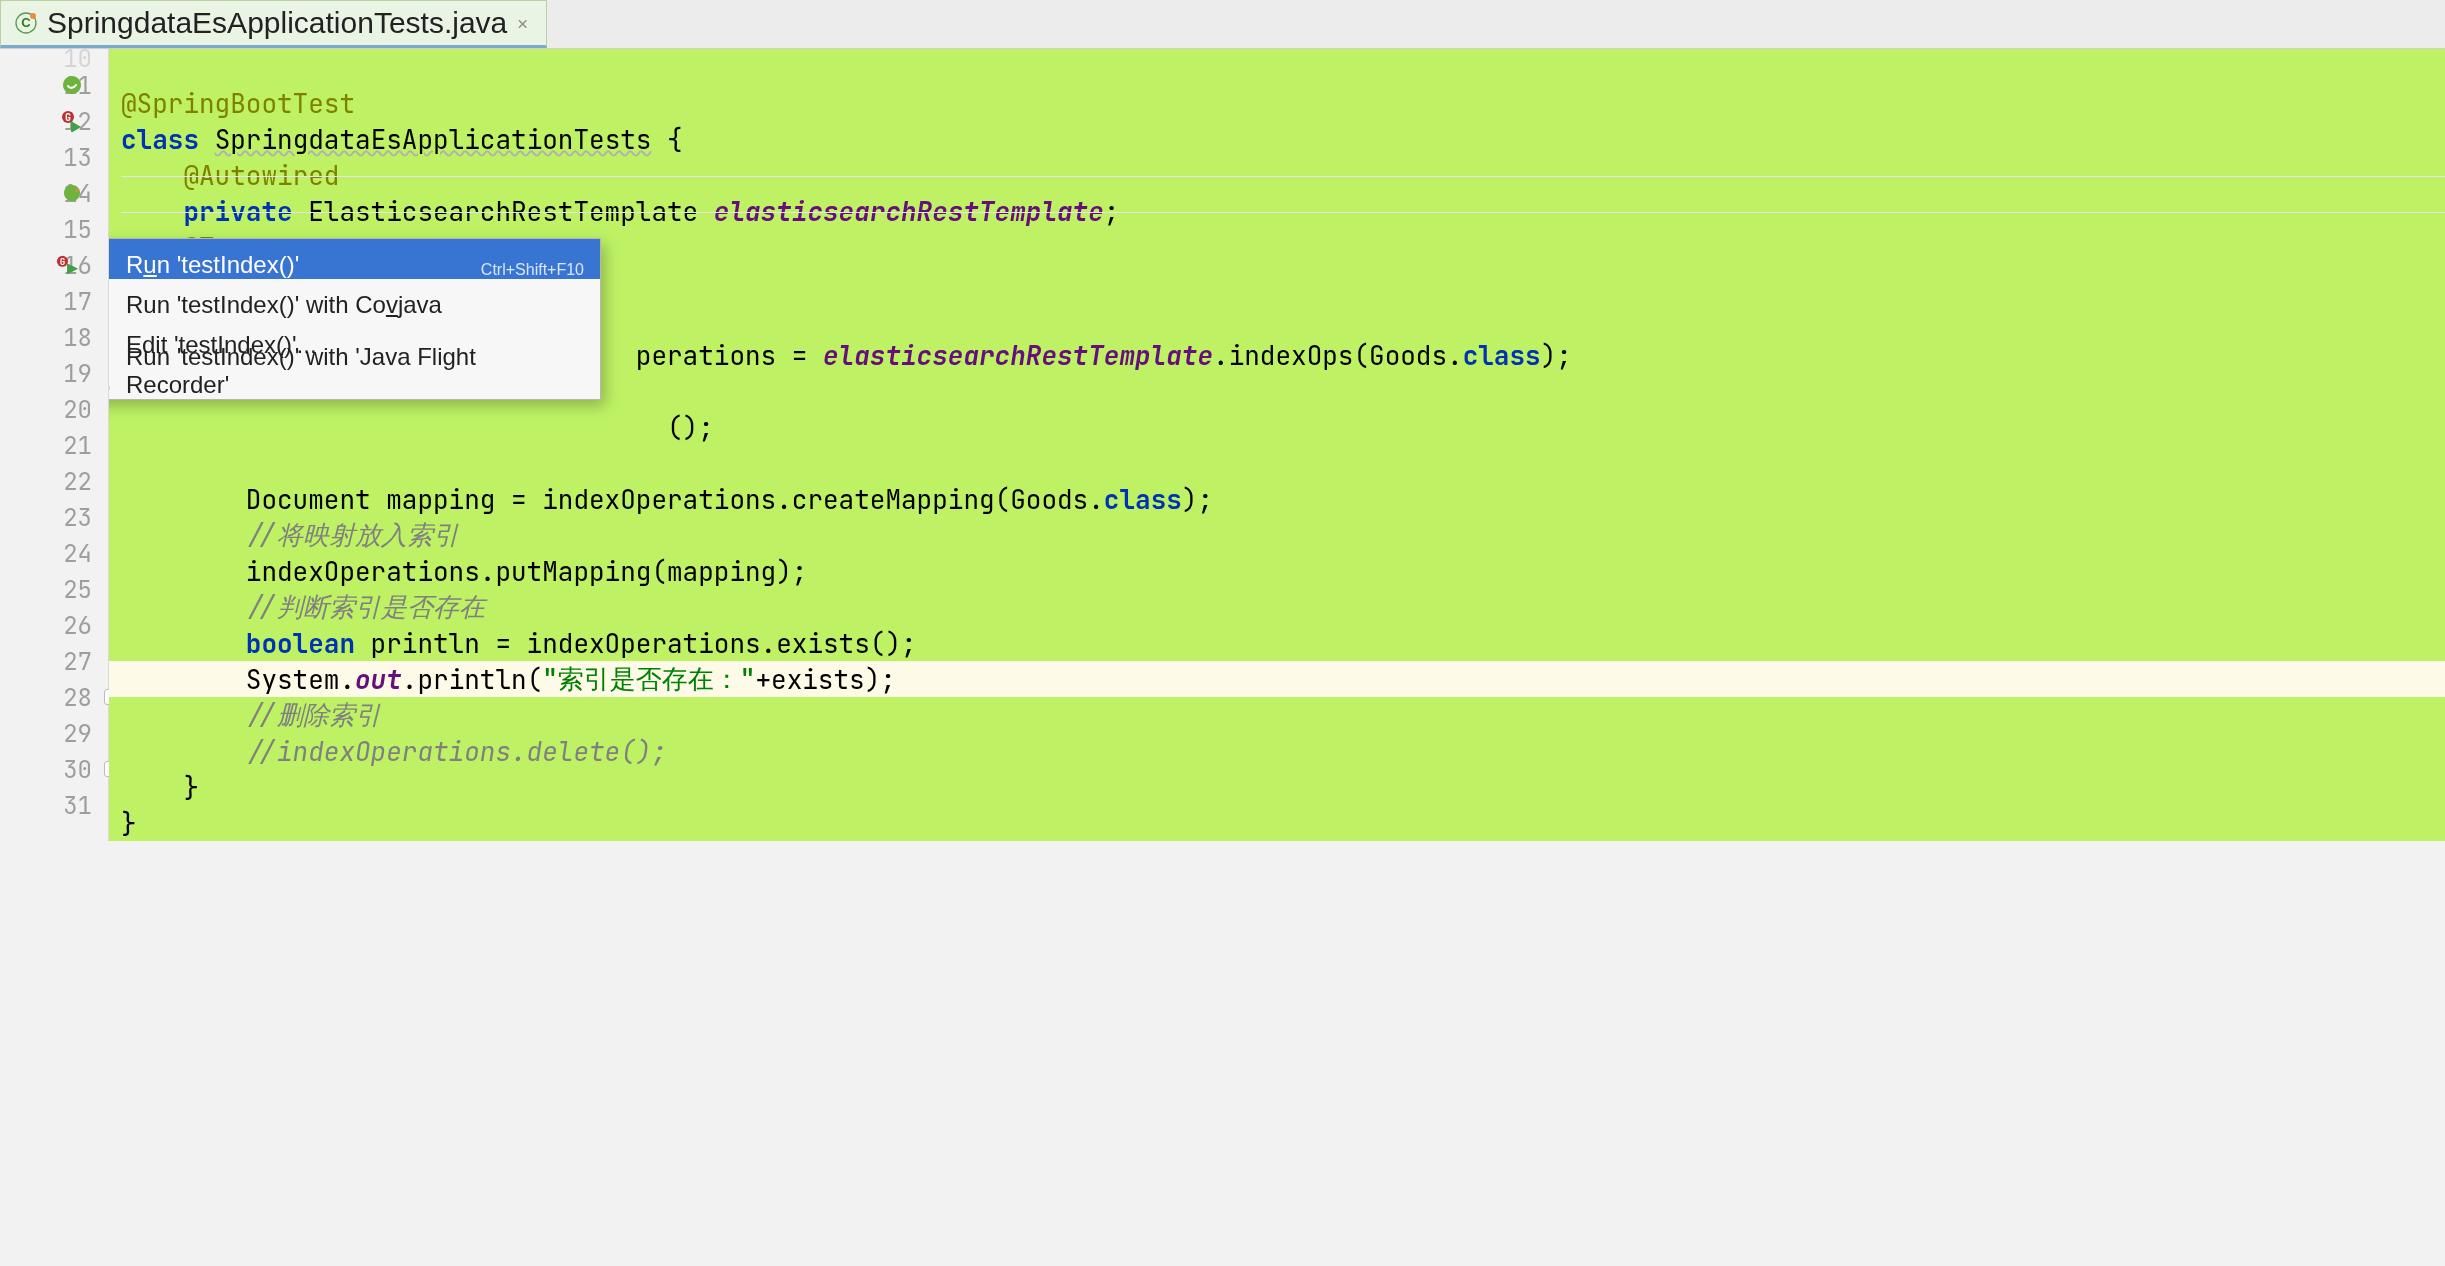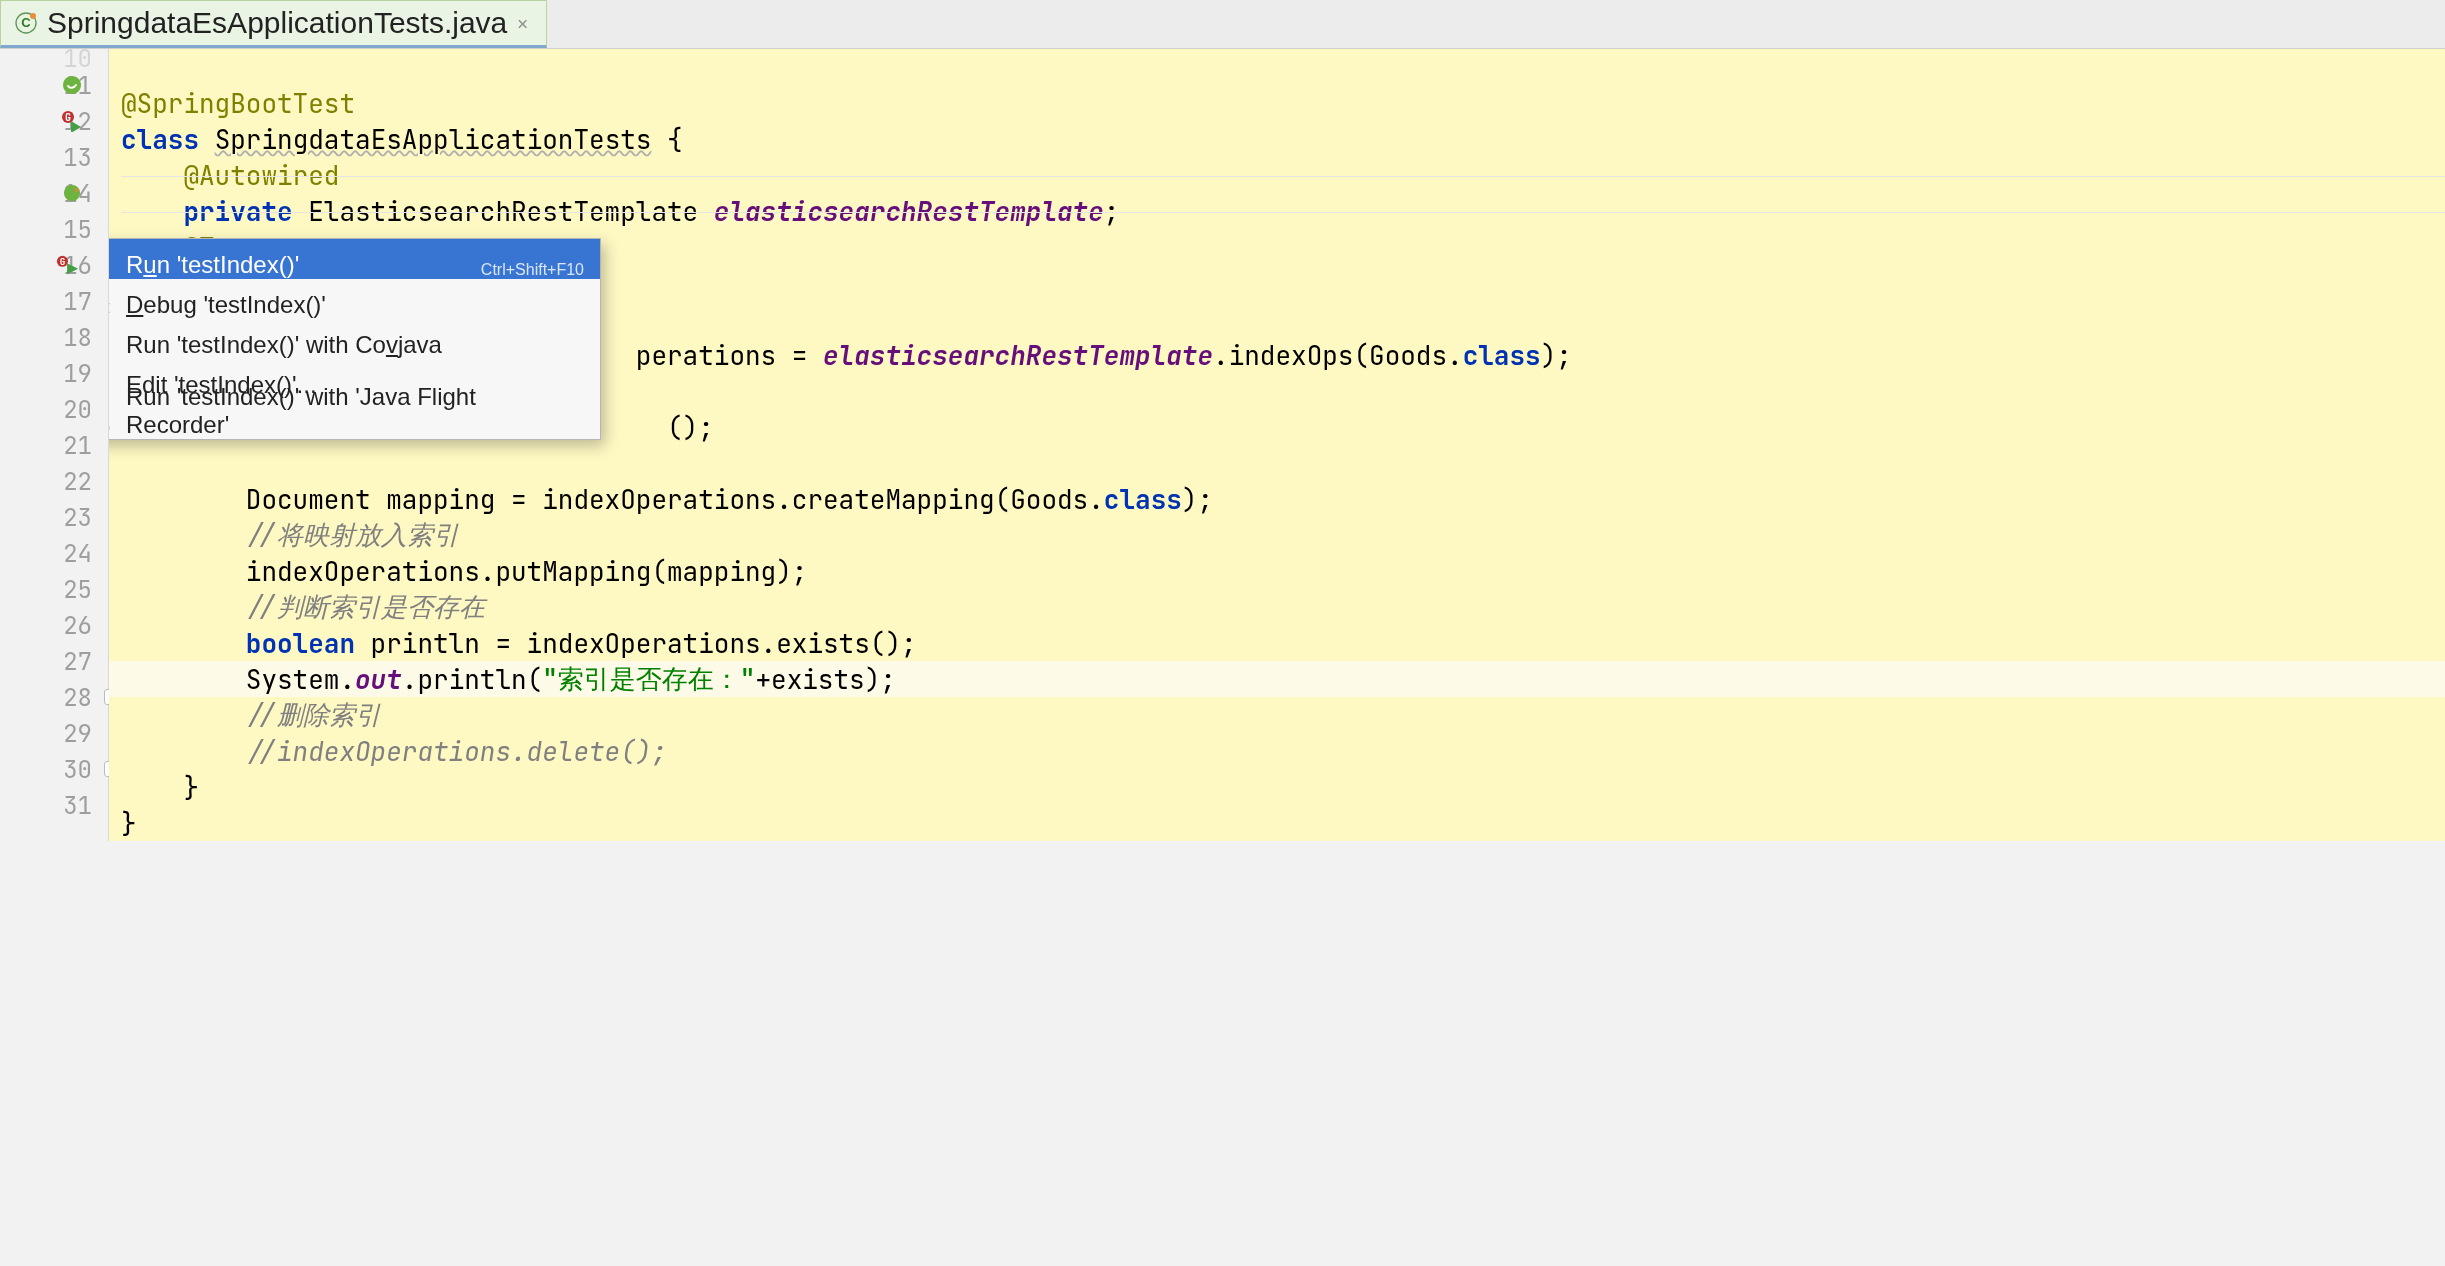--- a/index.html
+++ b/index.html
@@ -6,21 +6,21 @@
   .tab-bar{height:48px;background:#ececec;border-bottom:1px solid #cfcfcf;display:flex;align-items:flex-start;}
   .tab{display:flex;align-items:center;gap:10px;height:44px;padding:0 18px 0 14px;background:#eaf4e4;border:1px solid #b9d39e;border-bottom:3px solid #7fa8cf;position:relative;}
   .tab .fname{color:#222;font-size:30px;font-family:-apple-system,BlinkMacSystemFont,"Segoe UI",sans-serif;}
   .tab .close{color:#8f8f8f;font-size:18px;}
   .stage{display:flex;width:100%;background:#fff;}
   .gutter{background:#f2f2f2;border-right:1px solid #d9d9d9;width:108px;flex:0 0 108px;}
   .gline{display:flex;align-items:center;height:36px;justify-content:flex-end;padding-right:16px;position:relative;box-sizing:border-box;}
   .gline .ln{color:#9e9e9e;font-size:24px;min-width:36px;text-align:right;}
   .gline .ic{position:absolute;left:60px;width:24px;height:24px;display:flex;align-items:center;justify-content:center;}
   .fold{position:absolute;right:-12px;width:14px;height:14px;background:#fff;border:1px solid #bcbcbc;border-radius:3px;font-size:10px;color:#8a8a8a;display:flex;align-items:center;justify-content:center;line-height:1;}
-  .code{flex:1;background:#fef9c3;position:relative;overflow:hidden;}
+  .code{flex:1;background:#bef264;position:relative;overflow:hidden;}
   .cline{height:36px;display:flex;align-items:center;white-space:pre;padding-left:12px;}
   .l27{background:#fdfbe8;}
   .kw{color:#0033b3;font-weight:600;}
   .ann{color:#808000;}
   .type{color:#000;}
   .field{color:#660e7a;font-weight:600;font-style:italic;}
   .static{color:#660e7a;font-style:italic;font-weight:600;}
   .str{color:#008000;font-weight:500;}
   .cmt{color:#808080;font-style:italic;}
   .wavy{text-decoration:underline wavy #b0b0b0;text-decoration-thickness:2px;}
@@ -182,29 +182,20 @@
     <div class="menu-wrapper">
       <div class="menu">
         <div class="mi sel">
           <span class="mic"></span>
           <span class="lbl"><span>R</span><u>u</u><span>n 'testIndex()'</span></span>
           <span class="sc">Ctrl+Shift+F10</span>
         </div>
         <div class="mi">
           <span class="mic">
               <svg width="18" height="18" viewBox="0 0 18 18">
-                <circle cx="9" cy="10" r="5" fill="#4f9e4f"></circle>
-                <path d="M3 6l-2-2M15 6l2-2M3 12l-2 2M15 12l2 2M9 3V1" stroke="#4f9e4f" stroke-width="2"></path>
-              </svg>
-            </span>
-          <span class="lbl"><u>D</u><span>ebug 'testIndex()'</span></span>
-        </div>
-        <div class="mi">
-          <span class="mic">
-              <svg width="18" height="18" viewBox="0 0 18 18">
                 <path d="M9 1l7 3v5c0 5-3.5 7.5-7 8-3.5-.5-7-3-7-8V4z" fill="#5a6b7b"></path>
                 <path d="M10 8l6 4-6 4z" fill="#43a047"></path>
               </svg>
             </span>
           <span class="lbl"><span>Run 'testIndex()' with Co</span><u>v</u><span>java</span></span>
         </div>
         <div class="mi">
           <span class="mic"></span>
           <span class="lbl"><span>Edit 'testIndex()'...</span></span>
         </div>

